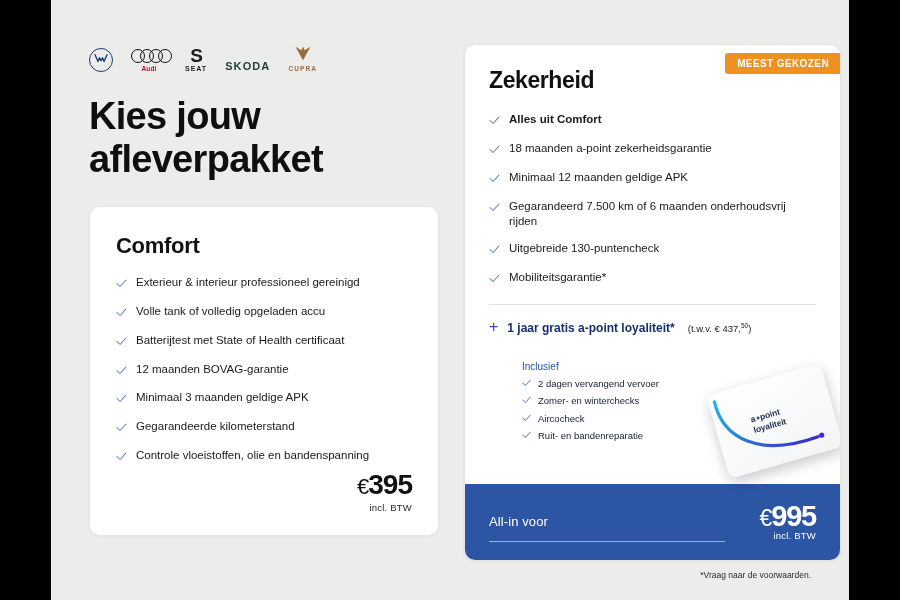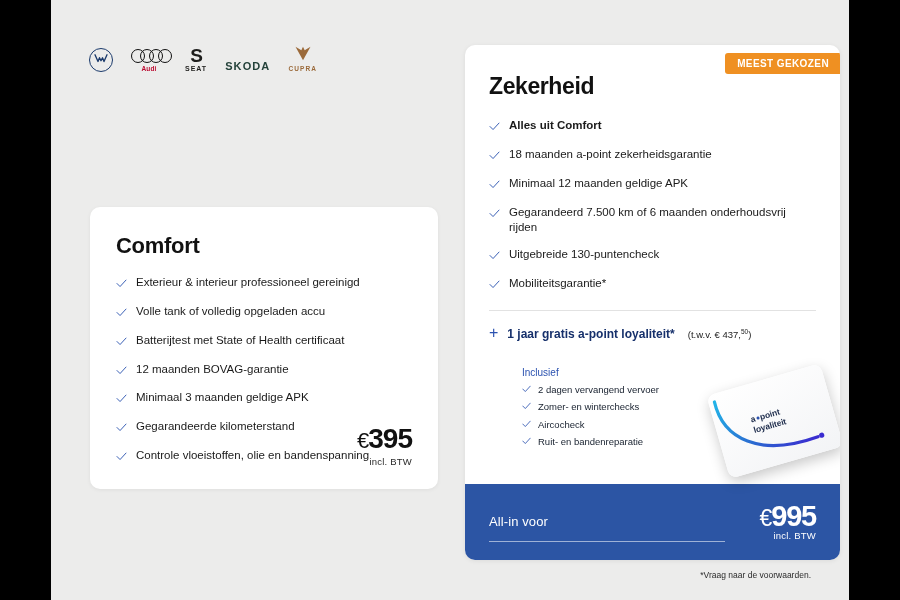--- a/index.html
+++ b/index.html
@@ -92,21 +92,21 @@
     letter-spacing: -0.7px;
     max-width: 330px;
   }
 
   
   .card-comfort {
     position: absolute;
     left: 39px;
     top: 207px;
     width: 348px;
-    height: 282px;
+    height: 328px;
     background: #ffffff;
     border-radius: 10px;
     padding: 26px 26px 8px 26px;
     box-shadow: 0 1px 4px rgba(0,0,0,.06);
   }
   .card-comfort h2 {
     font-size: 22px;
     font-weight: 700;
     color: #111;
     letter-spacing: -0.3px;
@@ -164,21 +164,21 @@
     top: 8px;
     background: #ef9022;
     color: #ffffff;
     font-size: 10px;
     font-weight: 700;
     letter-spacing: .4px;
     padding: 5px 11px 5px 12px;
     border-radius: 3px 0 0 3px;
     z-index: 5;
   }
-  .zeker-body { padding: 28px 24px 0 24px; }
+  .zeker-body { padding: 22px 24px 0 24px; }
   .zeker-body h2 {
     font-size: 23px;
     font-weight: 700;
     color: #111;
     letter-spacing: -0.4px;
     margin-bottom: 18px;
   }
   .feat.bold { font-weight: 700; }
 
   .divider {
@@ -357,20 +357,24 @@
         <div class="cupra-mark">
           <svg width="20" height="17" viewBox="0 0 24 20" aria-hidden="true">
             <path d="M3 2 L10 6 L12 2 L14 6 L21 2 L12 18 Z" fill="#9b6a3a"></path>
           </svg>
         </div>
         <div class="cupra-cap">CUPRA</div>
       </div>
 
     </div>
 
+    <div class="headline">
+      <div>Kies jouw</div>
+      <div>afleverpakket</div>
+    </div>
 
     <div class="card-comfort">
       <h2>Comfort</h2>
 
       <ul class="feat-list">
         <li class="feat">
           <span class="tick">
             <svg width="11" height="9" viewBox="0 0 12 10">
                 <path d="M1 5 L4.4 8.4 L11 1.2" fill="none" stroke="#3a5fb5" stroke-width="1.1" stroke-linecap="round" stroke-linejoin="round"></path>
               </svg>

